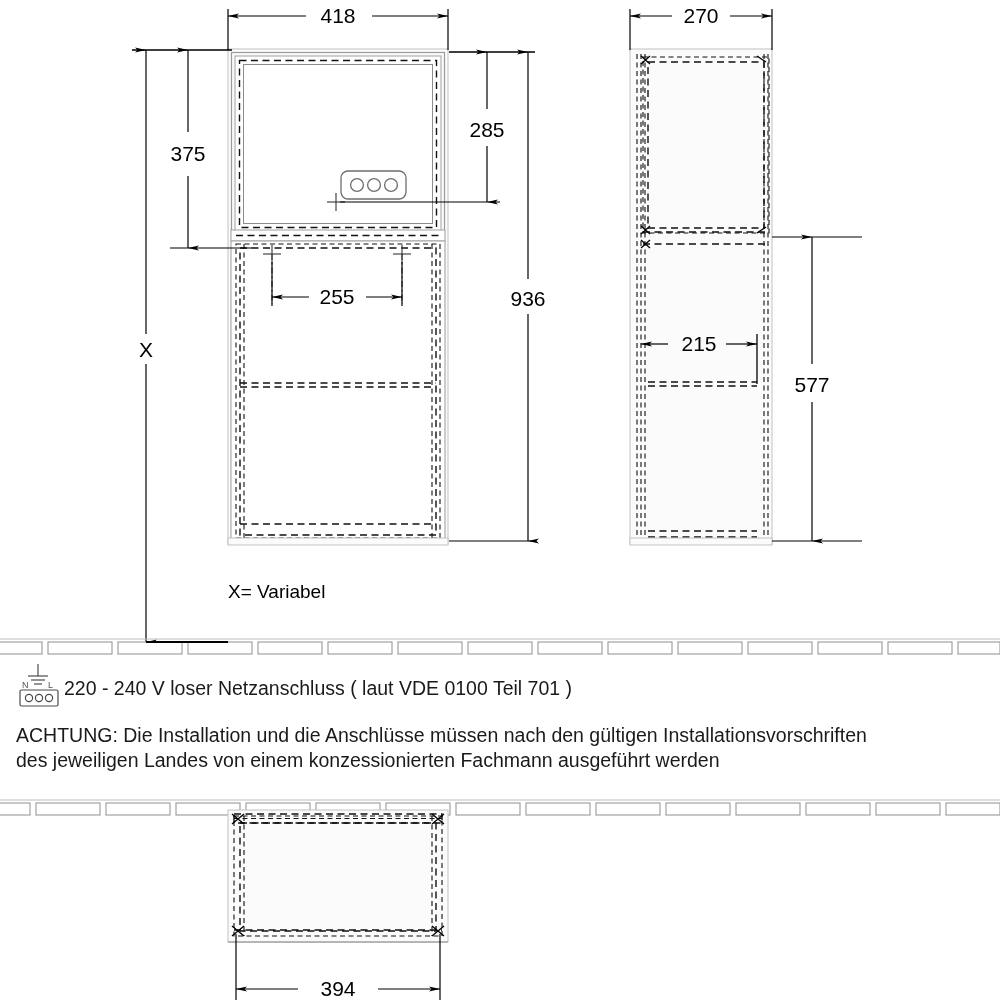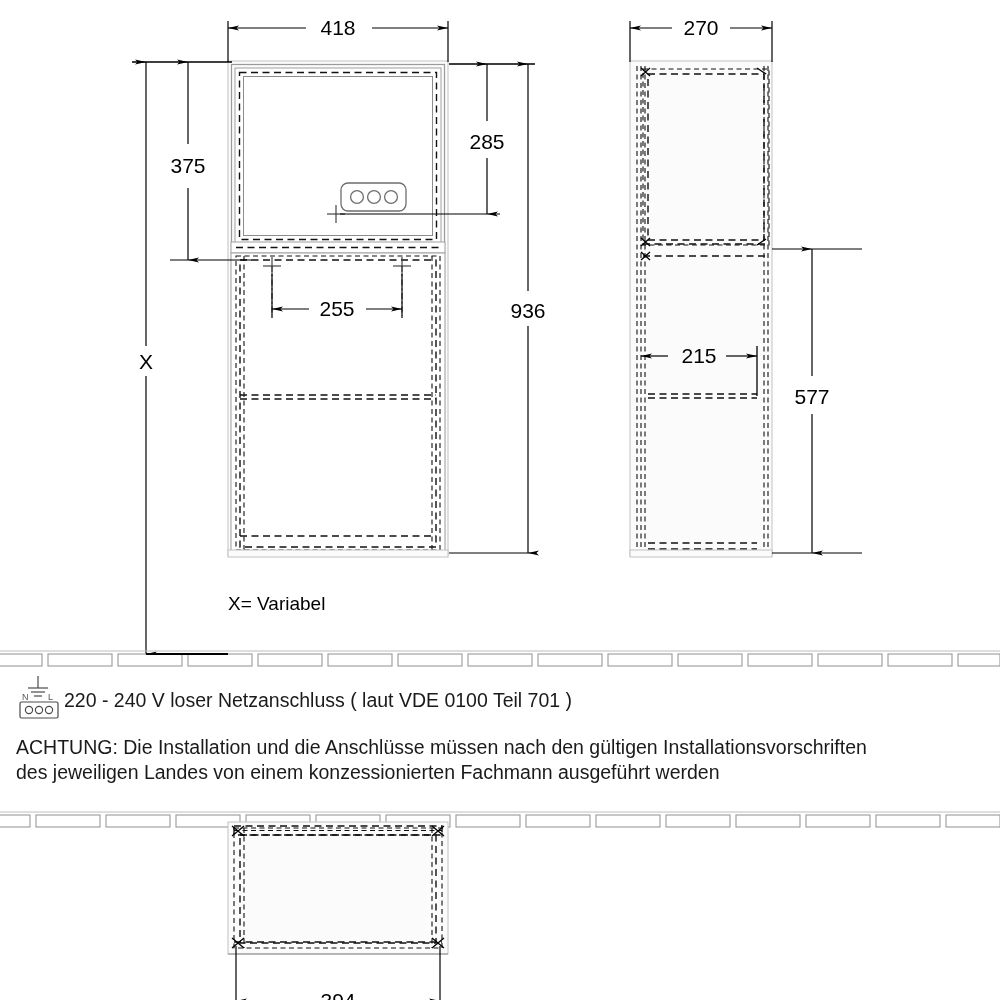--- a/index.html
+++ b/index.html
@@ -11,21 +11,21 @@
     width: 1000px;
     height: 1000px;
     font-family: "Liberation Sans", sans-serif;
     color: #000000;
     overflow: hidden;
     position: relative;
   }
   #drawing-root {
     position: absolute;
     left: 0;
-    top: 16px;
+    top: 4px;
     width: 1000px;
     height: 808px;
   }
   svg.sheet {
     position: absolute;
     left: 0;
     top: 0;
     width: 1000px;
     height: 1000px;
     display: block;

